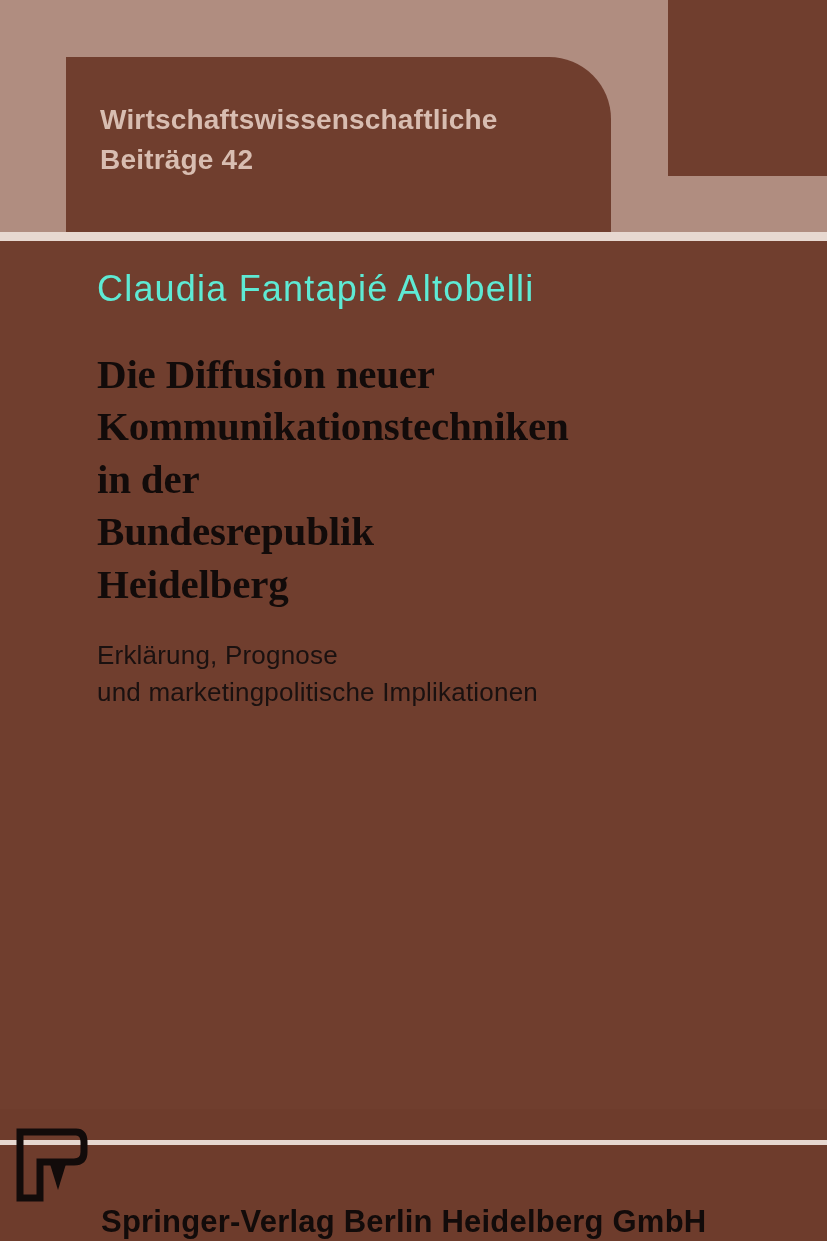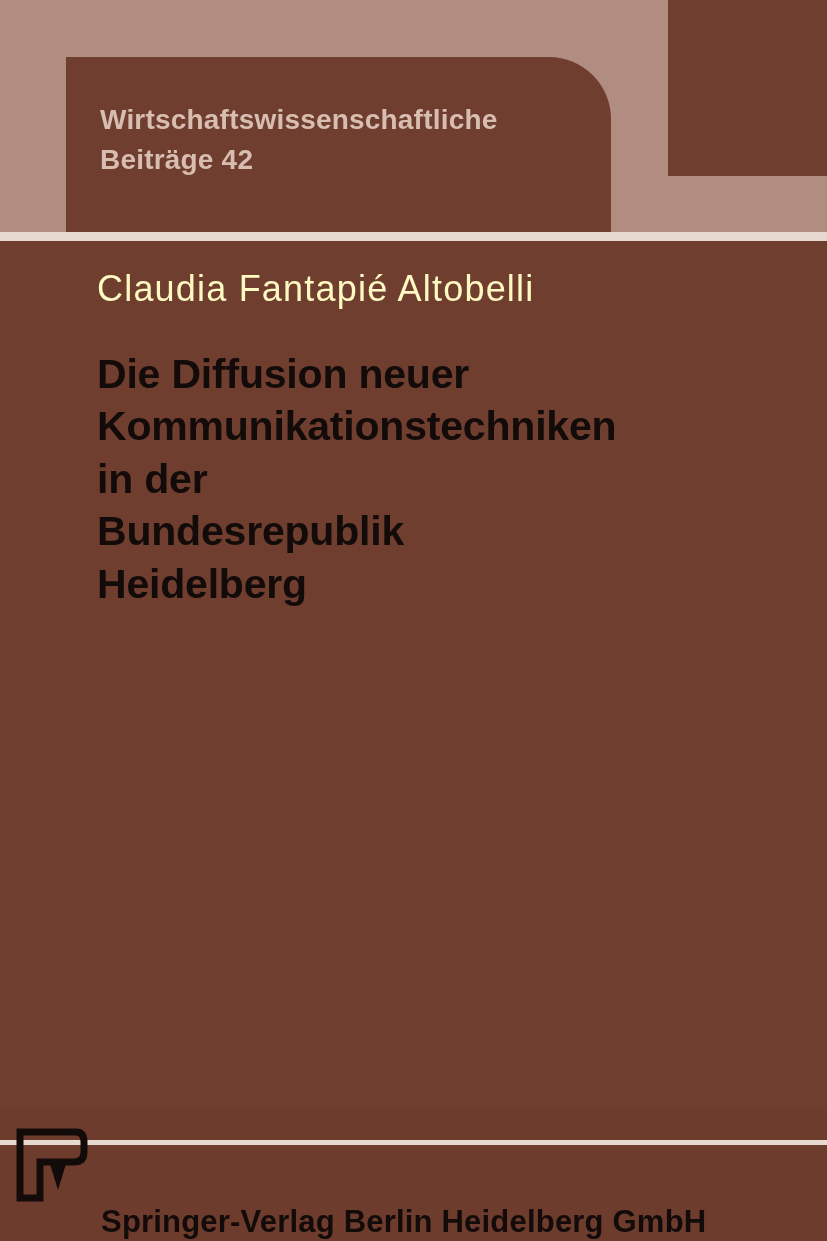--- a/index.html
+++ b/index.html
@@ -73,40 +73,41 @@
     width: 827px;
     height: 9px;
     background: #e7d8d0;
   }
 
   
   .author {
     position: absolute;
     left: 97px;
     top: 268px;
-    color: #fef9c3;
+    color: #5eead4;
     font-size: 36px;
     font-weight: normal;
     letter-spacing: 1.2px;
     white-space: nowrap;
   }
   .title {
     position: absolute;
     left: 97px;
     top: 348px;
     width: 700px;
     color: #120b0a;
     font-size: 41px;
     font-weight: bold;
     line-height: 1.28;
     letter-spacing: -0.2px;
   }
   .title .line {
     display: block;
     white-space: nowrap;
+    font-family: Liberation Serif, serif;
   }
   .subtitle {
     position: absolute;
     left: 97px;
     top: 637px;
     width: 700px;
     color: #1a1110;
     font-size: 26px;
     font-weight: normal;
     line-height: 1.42;
@@ -163,20 +164,24 @@
   <div class="author">Claudia Fantapié Altobelli</div>
 
   <div class="title">
     <span class="line">Die Diffusion neuer</span>
     <span class="line">Kommunikationstechniken</span>
     <span class="line">in der</span>
     <span class="line">Bundesrepublik</span>
     <span class="line">Heidelberg</span>
   </div>
 
+  <div class="subtitle">
+    <span class="line">Erklärung, Prognose</span>
+    <span class="line">und marketingpolitische Implikationen</span>
+  </div>
 
   <div class="bottom-rule"></div>
 
   <span class="logo">
     <svg width="72" height="74" viewBox="0 0 72 74" xmlns="http://www.w3.org/2000/svg">
       <path d="M4 4 H60 Q68 4 68 14 V24 Q68 34 58 34 H24 V70 H4 Z" fill="none" stroke="#120b0a" stroke-width="7"></path>
       <path d="M34 36 L50 36 L42 62 Z" fill="#120b0a"></path>
     </svg>
   </span>
 

